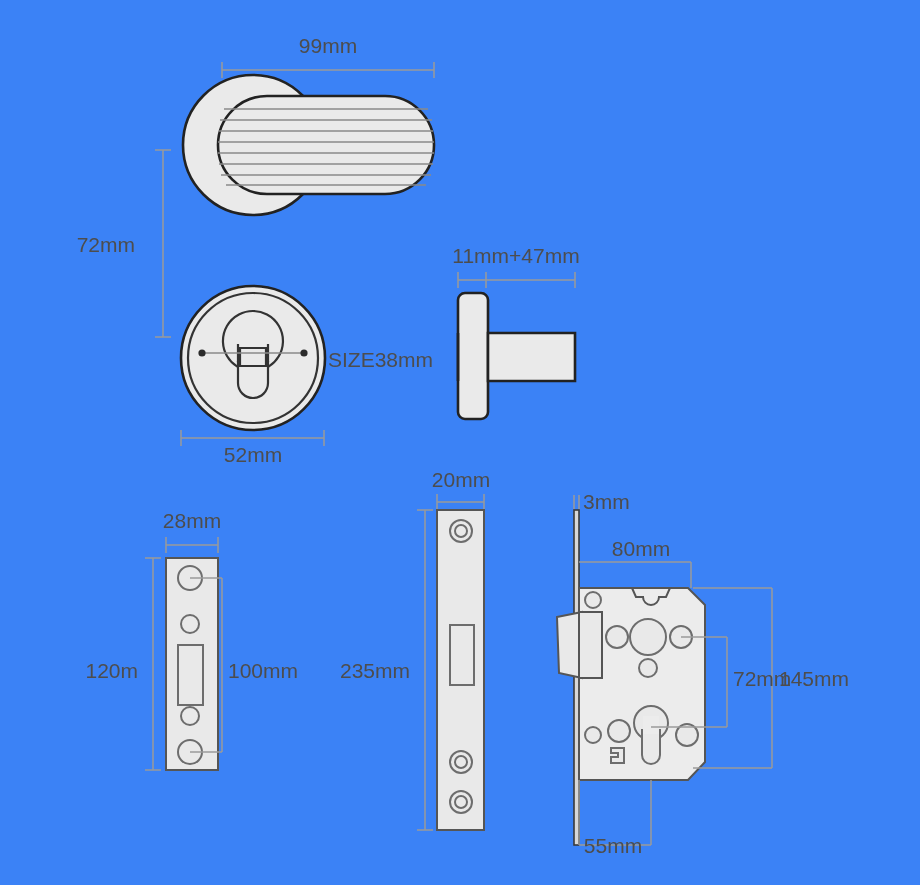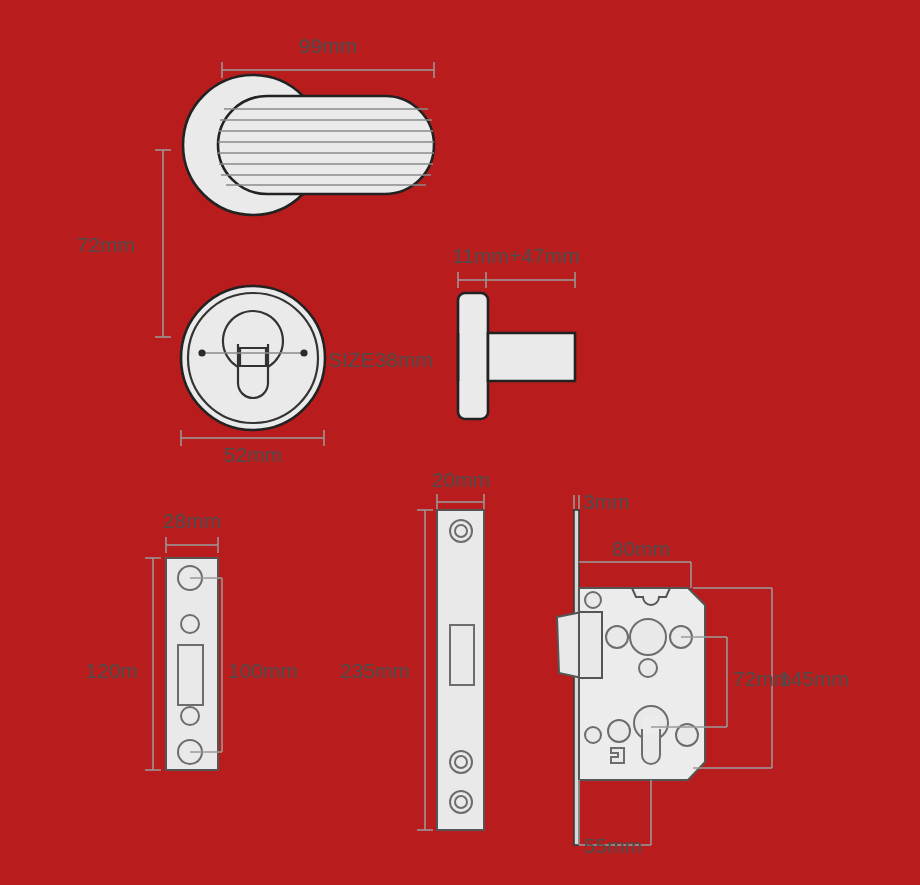--- a/index.html
+++ b/index.html
@@ -10,21 +10,21 @@
     width: 920px;
     height: 885px;
     background: #e8e8e8;
     font-family: "Liberation Sans", sans-serif;
     overflow: hidden;
   }
   #stage {
     position: relative;
     width: 920px;
     height: 885px;
-    background: #b91c1c;
+    background: #3b82f6;
   }
   #stage svg {
     position: absolute;
     top: 0;
     left: 0;
     display: block;
   }
   text {
     font-family: "Liberation Sans", sans-serif;
     fill: #4a4a4a;

